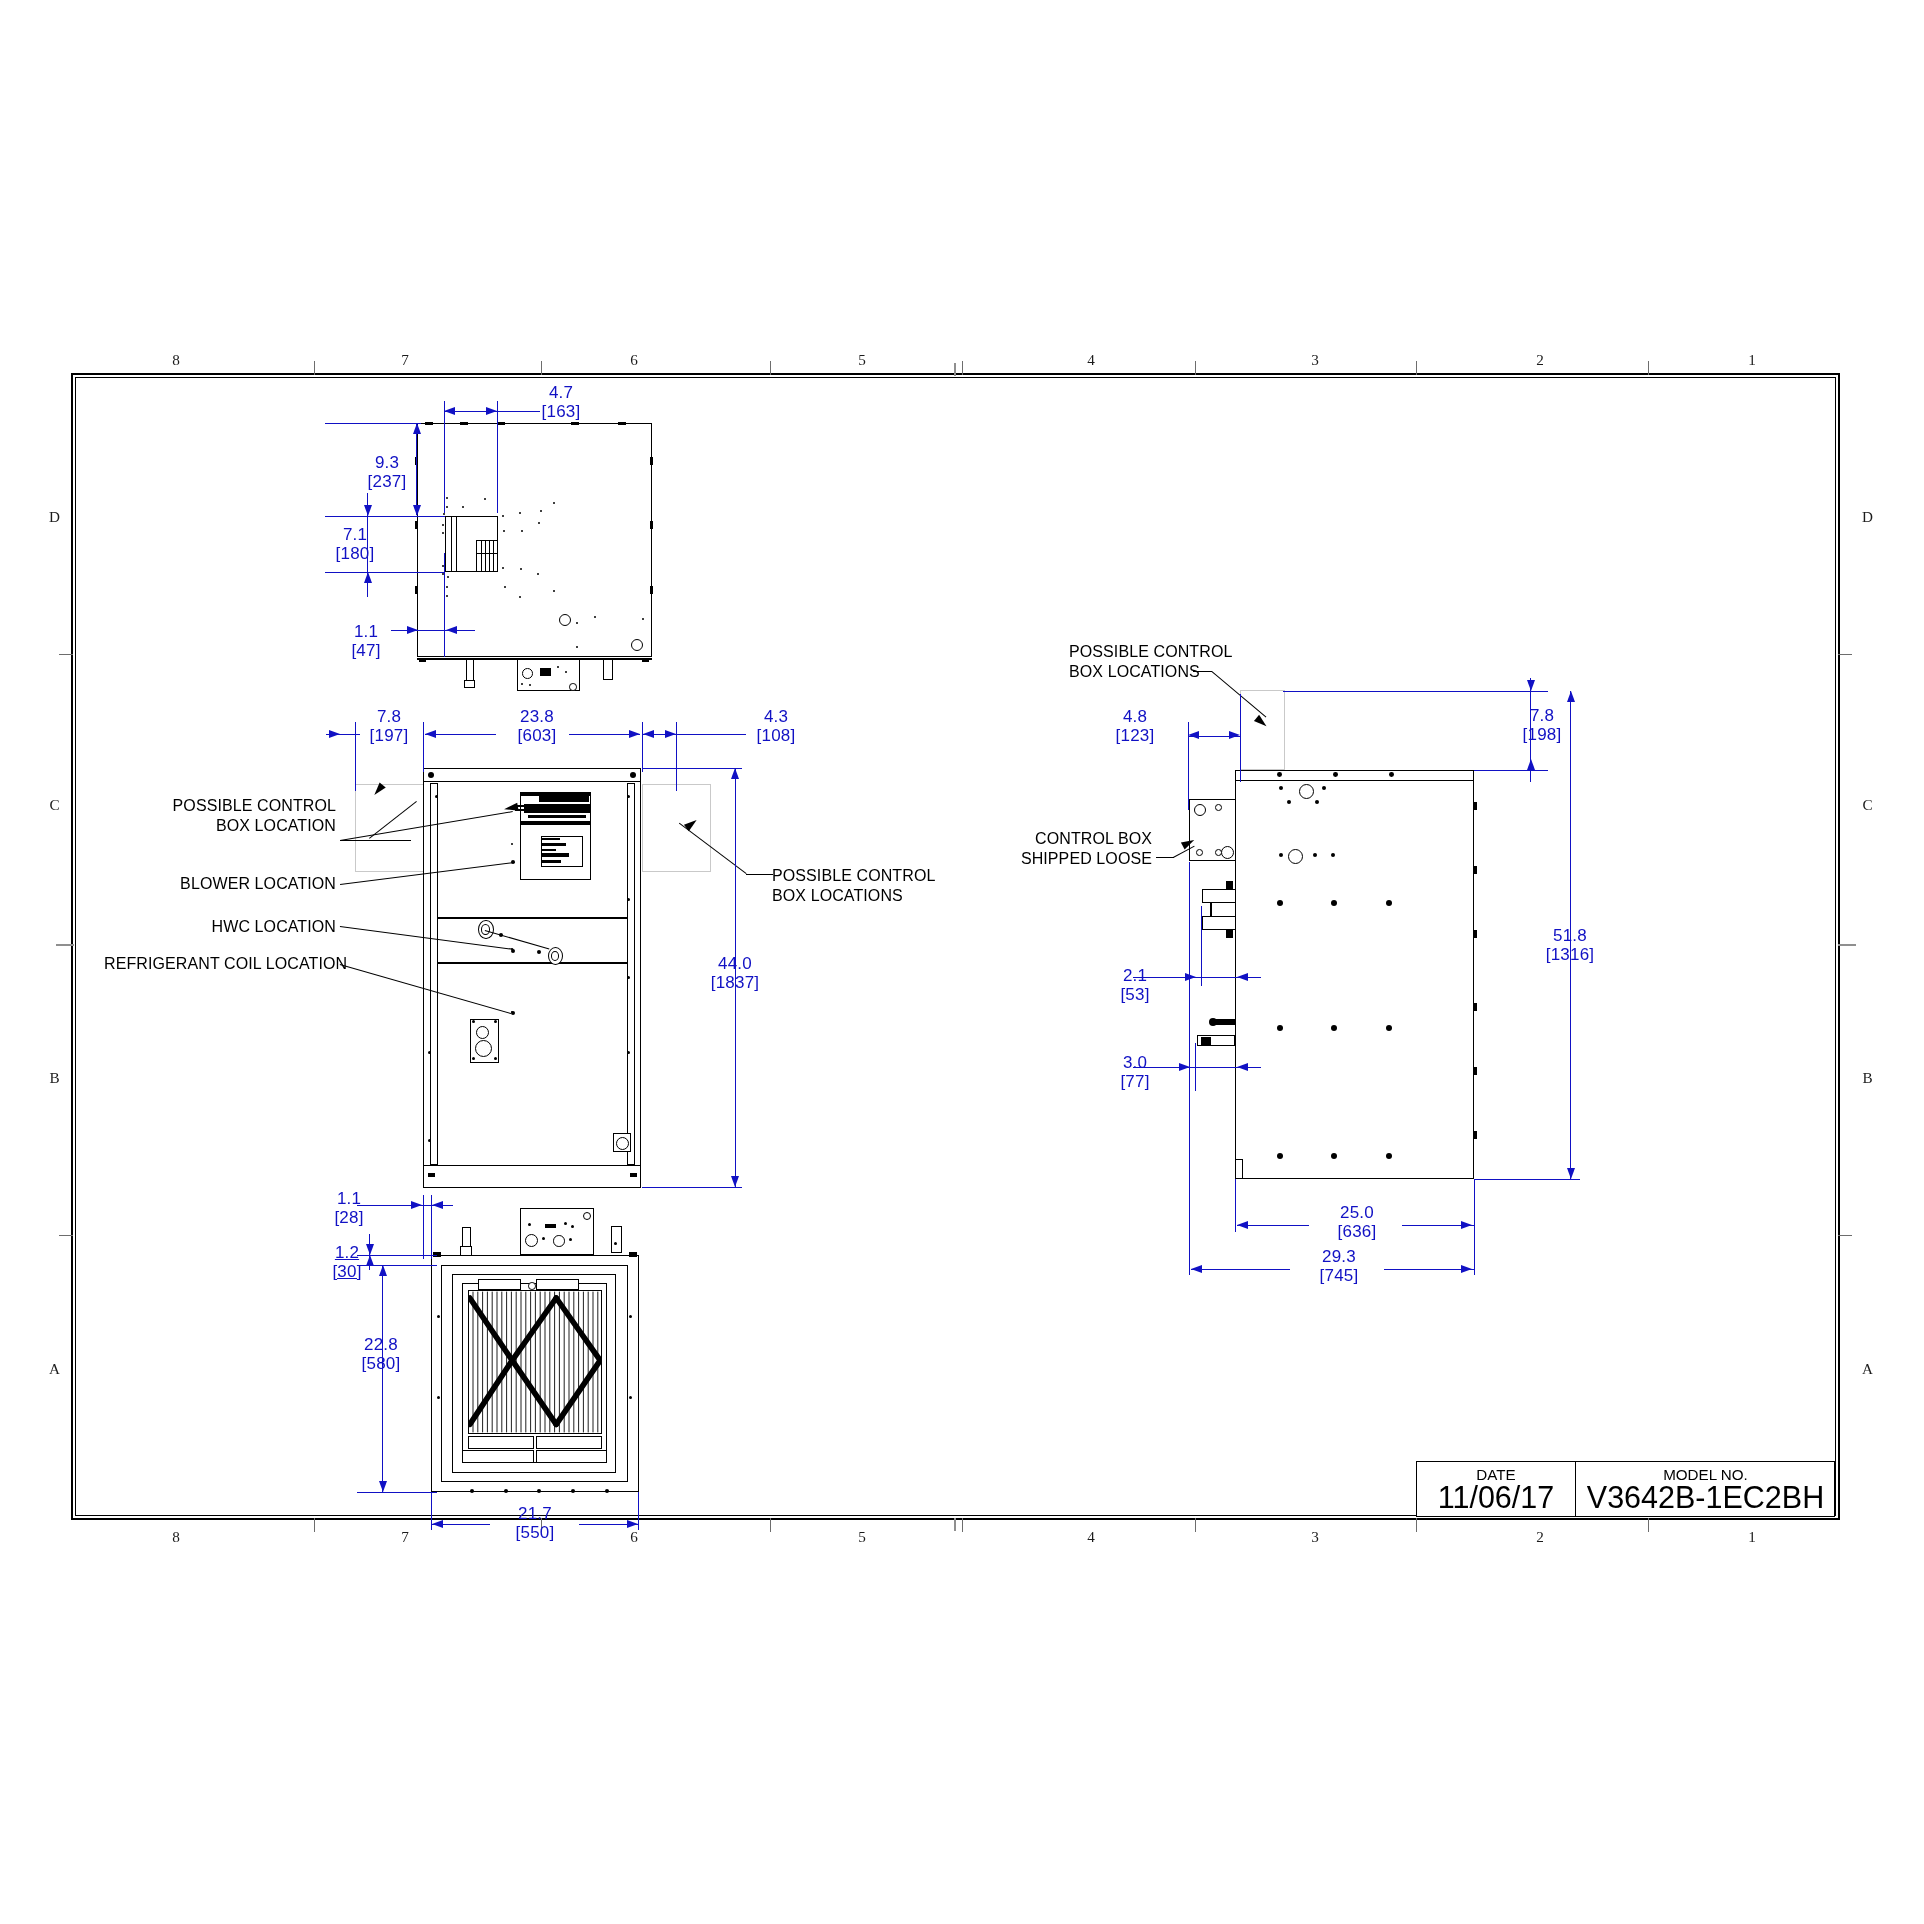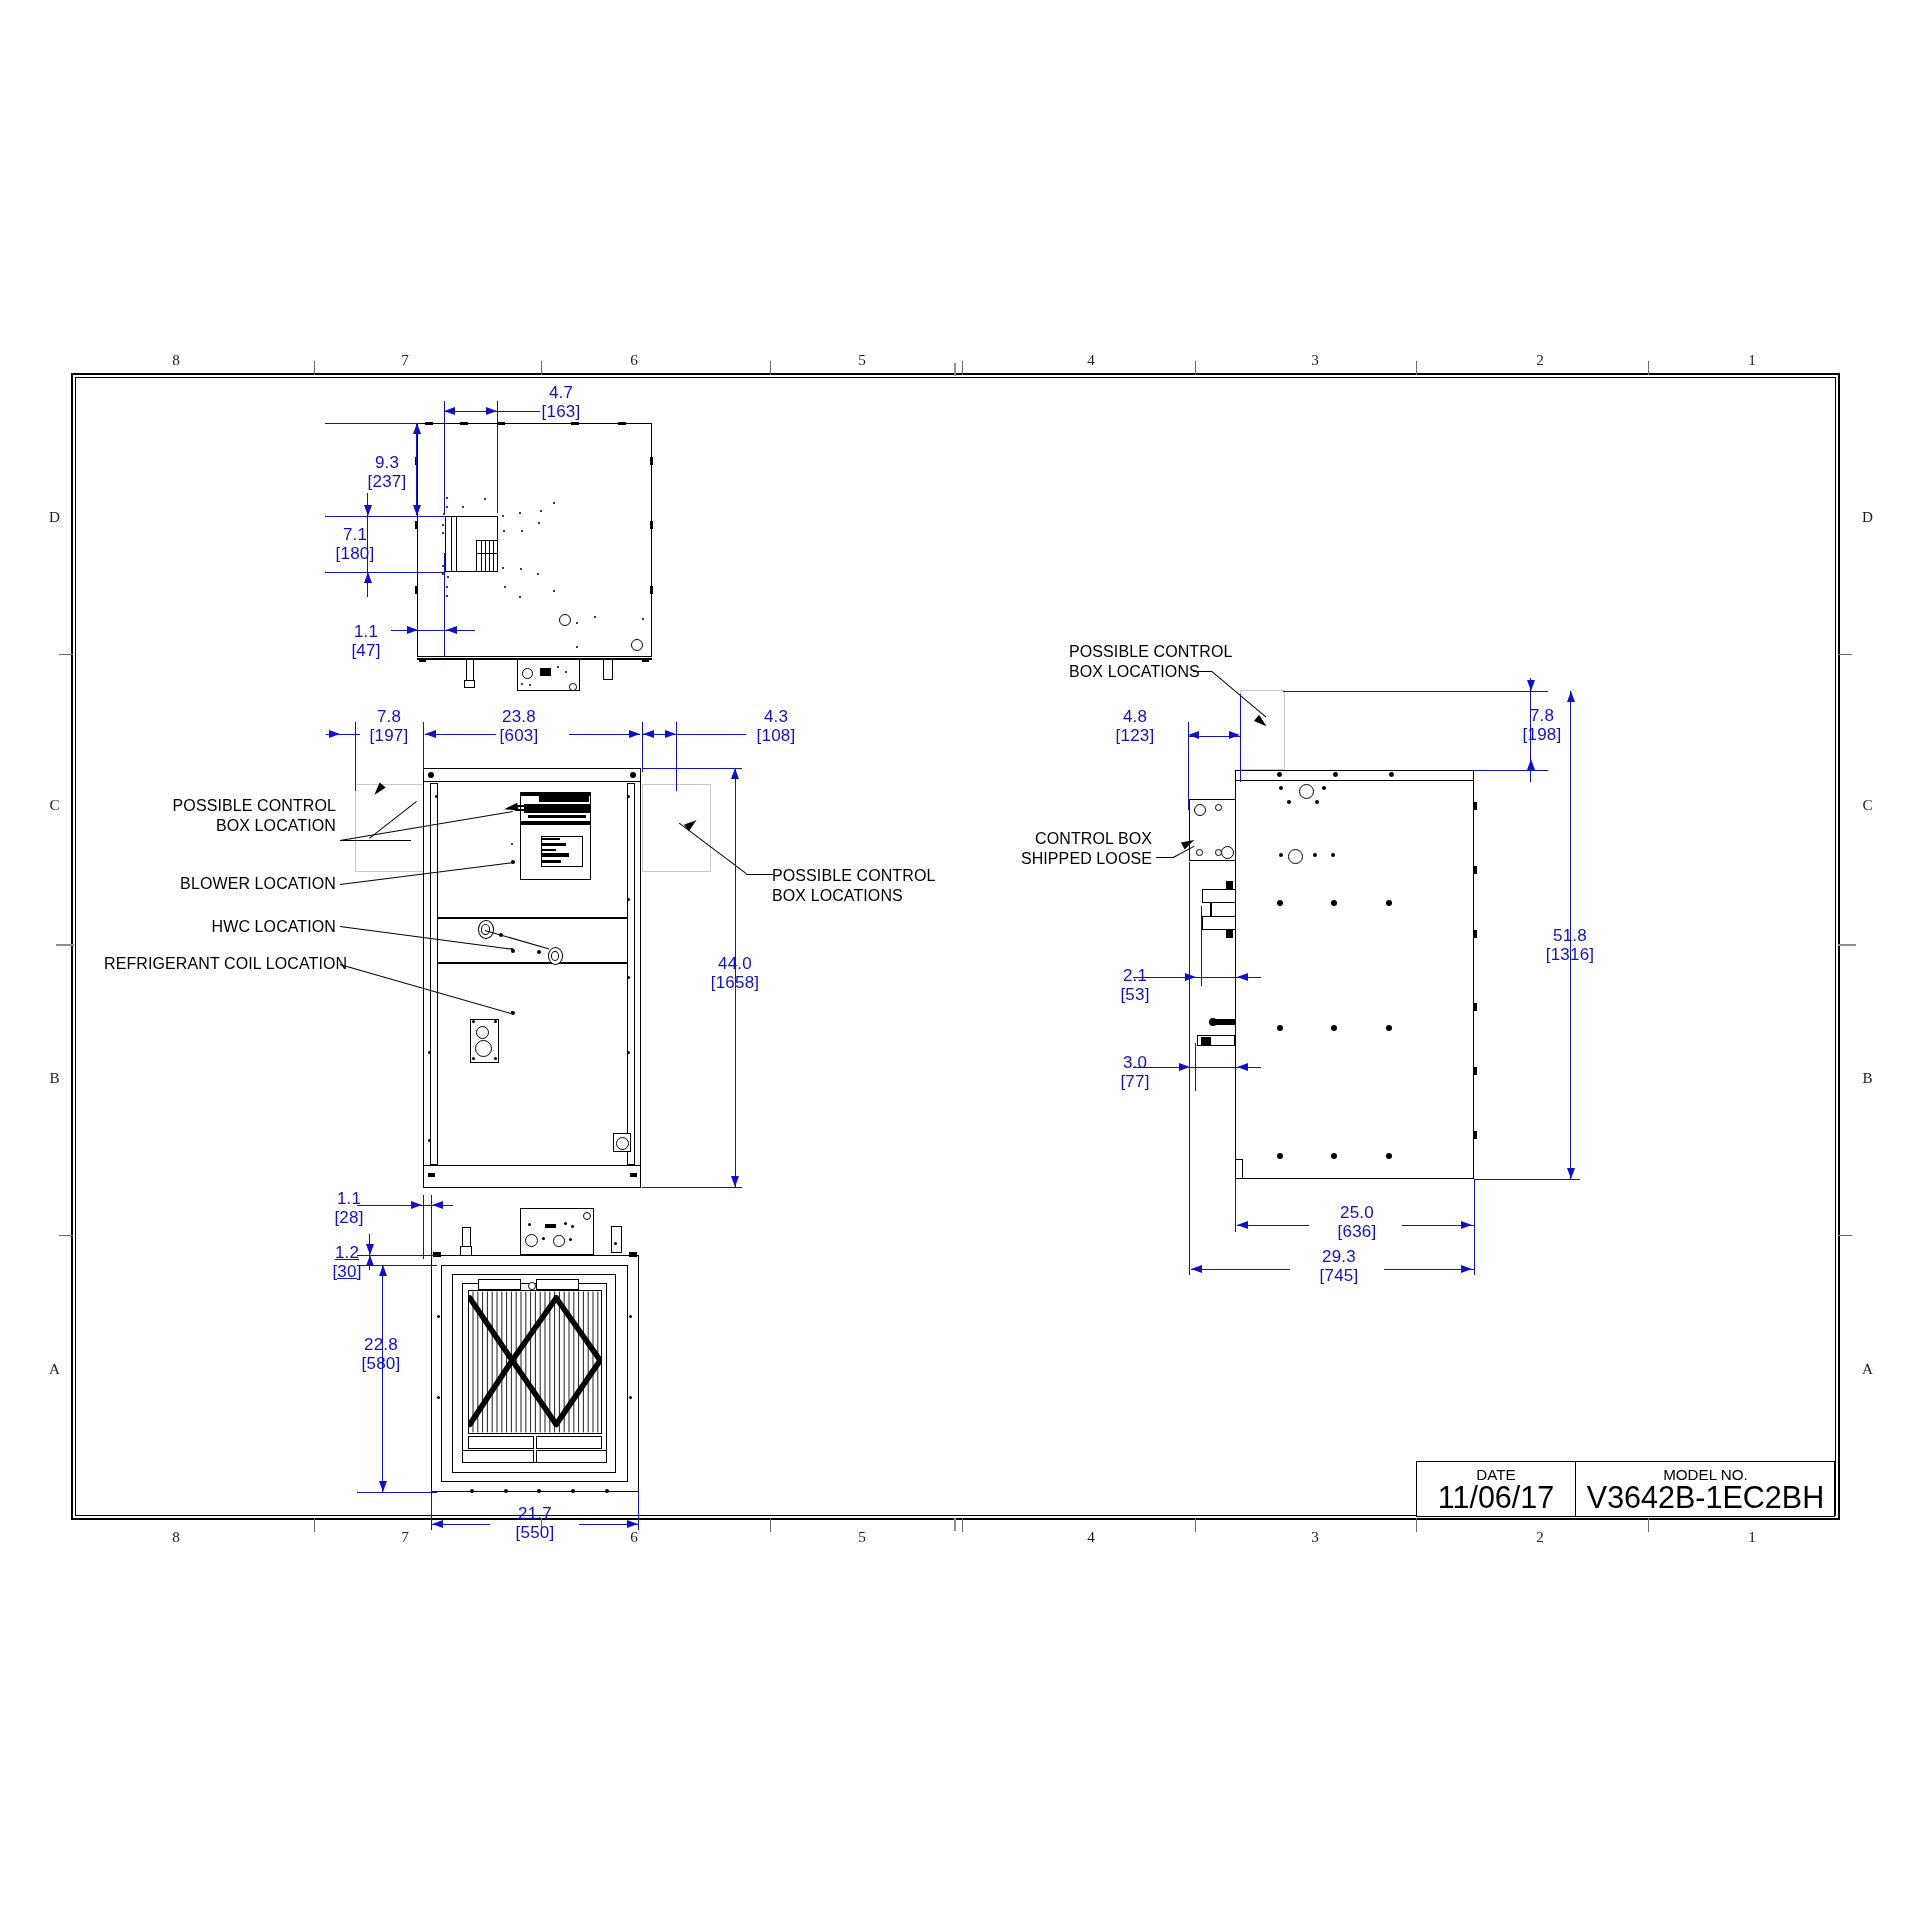--- a/index.html
+++ b/index.html
@@ -346,21 +346,21 @@
   <div class="ahead" style="left:685px;top:820px;border-right:13px solid #000;transform:rotate(142deg);"></div>
 
   <div class="dim" style="left:353px;top:707px;width:72px;">
     <b>7.8</b>
       <b>[197]</b>
   </div>
   <div class="bl-v" style="left:355px;top:722px;height:69px;"></div>
   <div class="bl-h" style="left:326px;top:734px;width:34px;"></div>
   <div class="arr r" style="left:329px;top:730px;"></div>
 
-  <div class="dim" style="left:483px;top:707px;width:72px;">
+  <div class="dim" style="left:501px;top:707px;width:72px;">
     <b>23.8</b>
       <b>[603]</b>
   </div>
   <div class="bl-v" style="left:423px;top:722px;height:50px;"></div>
   <div class="bl-v" style="left:642px;top:722px;height:50px;"></div>
   <div class="bl-h" style="left:425px;top:734px;width:71px;"></div>
   <div class="bl-h" style="left:569px;top:734px;width:71px;"></div>
   <div class="arr l" style="left:425px;top:730px;"></div>
   <div class="arr r" style="left:629px;top:730px;"></div>
 
@@ -368,21 +368,21 @@
     <b>4.3</b>
       <b>[108]</b>
   </div>
   <div class="bl-v" style="left:676px;top:722px;height:69px;"></div>
   <div class="bl-h" style="left:642px;top:734px;width:104px;"></div>
   <div class="arr l" style="left:643px;top:730px;"></div>
   <div class="arr r" style="left:665px;top:730px;"></div>
 
   <div class="dim" style="left:691px;top:954px;width:88px;">
     <b>44.0</b>
-      <b>[1658]</b>
+      <b>[1837]</b>
   </div>
   <div class="bl-h" style="left:642px;top:768px;width:100px;"></div>
   <div class="bl-h" style="left:642px;top:1187px;width:100px;"></div>
   <div class="bl-v" style="left:735px;top:768px;height:419px;"></div>
   <div class="arr u" style="left:731px;top:768px;"></div>
   <div class="arr d" style="left:731px;top:1176px;"></div>
 
   <div>
 
     <div class="bx1" style="left:462px;top:1227px;width:8.8px;height:22.5px;"></div>

